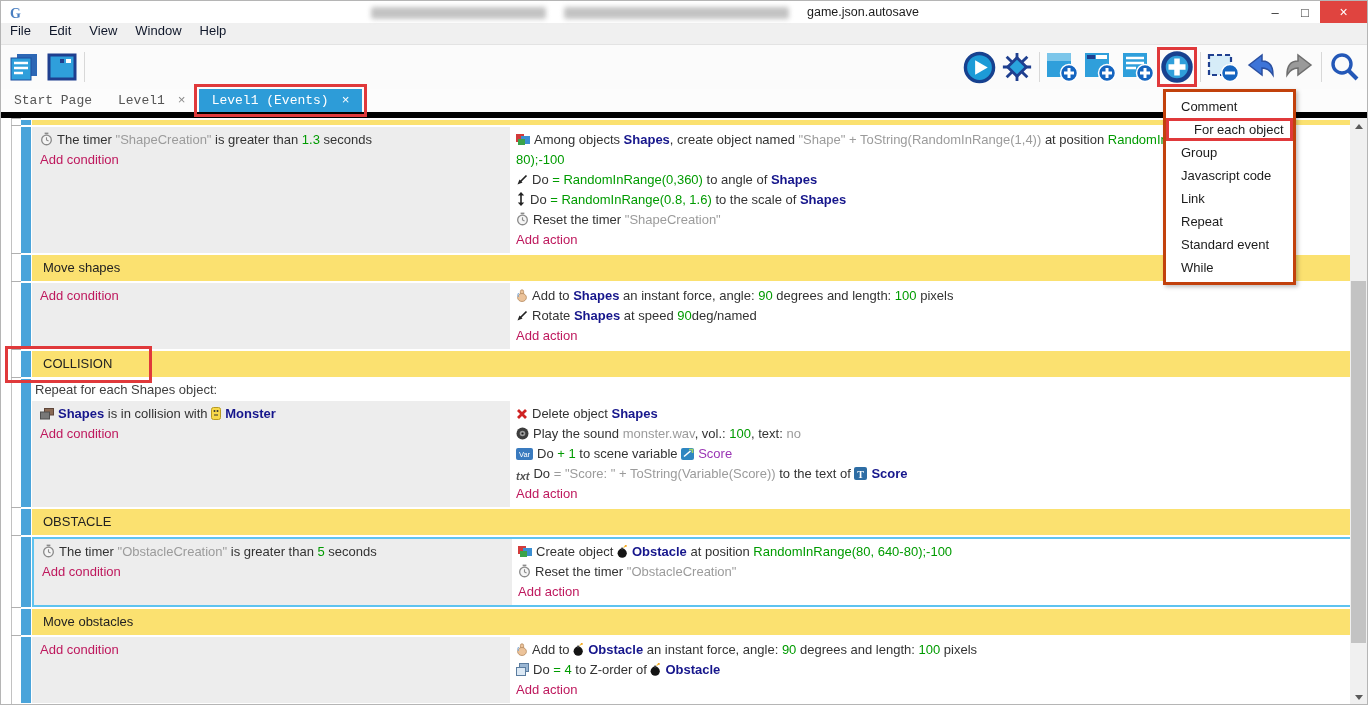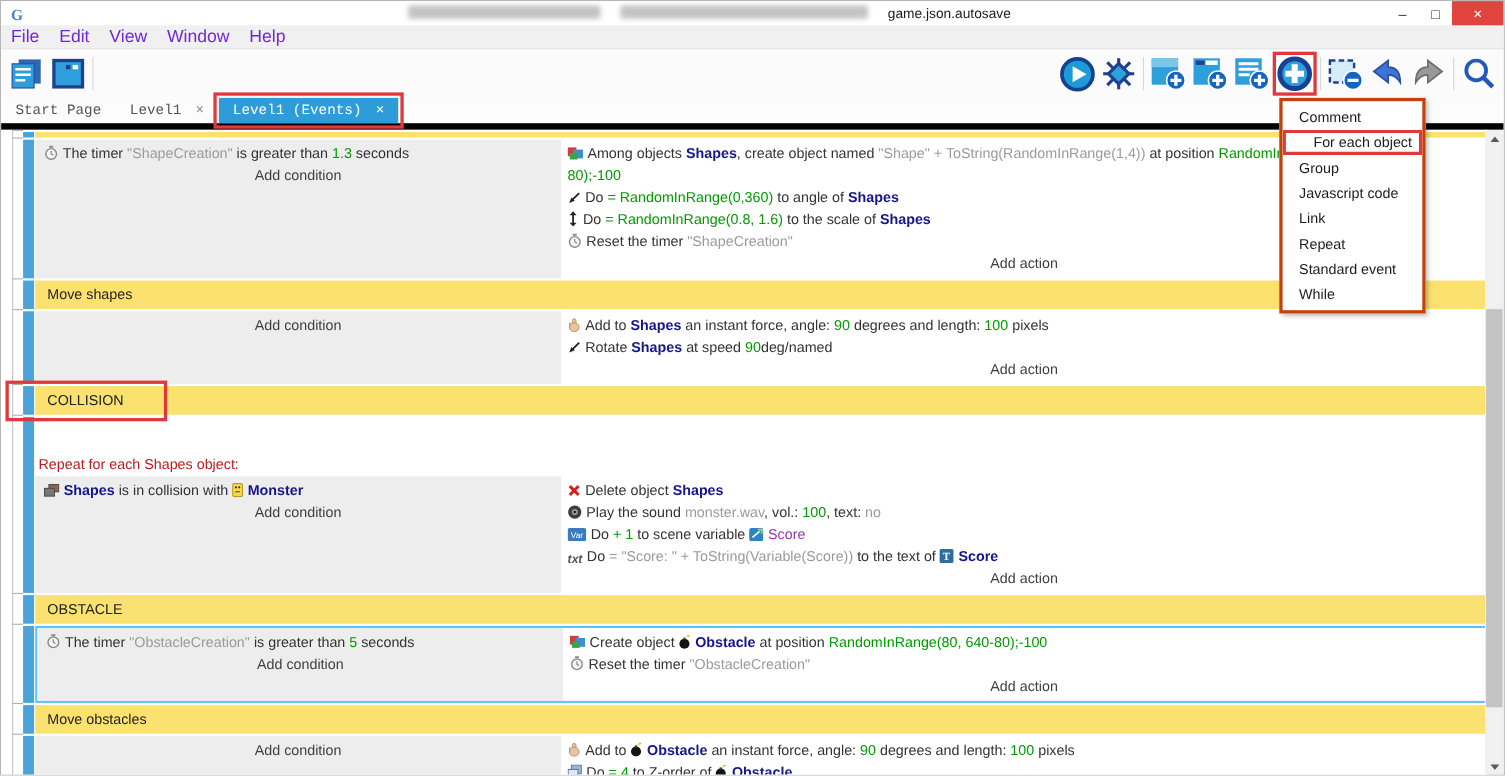--- a/index.html
+++ b/index.html
@@ -5,31 +5,31 @@
   * { box-sizing: border-box; }
   html,body { margin:0; padding:0; }
   body {
     width:1368px; height:705px; position:relative; overflow:hidden;
     background:#fff; font-family:"Liberation Sans", sans-serif; color:#333;
     border:1px solid #b5b5b5;
   }
   
   .titlebar { height:22px; background:#ffffff; display:flex; align-items:center; }
   .logo { margin:0 6px 0 8px; display:inline-flex; }
-  .title-center { flex:1; display:flex; align-items:flex-start; justify-content:center; gap:18px; }
+  .title-center { flex:1; display:flex; align-items:flex-end; justify-content:center; gap:18px; }
   .blur { background:#c3c3c3; height:12px; border-radius:2px; filter:blur(2.5px); }
   .b1 { width:175px; } .b2 { width:225px; }
   .title-text { font-size:12.5px; color:#1b1b1b; }
   .win-controls { display:flex; height:22px; }
   .win-btn { width:30px; height:22px; display:flex; align-items:center; justify-content:center;
              font-size:13px; color:#333; cursor:default; }
   .win-close { width:47px; background:#e0443f; color:#fff; font-size:14px; }
   
   .menubar { height:22px; background:#f0f0f0; border-bottom:1px solid #e3e3e3;
-             display:flex; align-items:center; font-size:16px; color:#6d28d9; }
+             display:flex; align-items:flex-start; font-size:13px; color:#0f172a; }
   .menubar span { padding:0 9px; }
   
   .toolbar { height:44px; background:#fbfbfb; display:flex; align-items:center; padding:0 4px; }
   .tb-right { margin-left:auto; display:flex; align-items:center; }
   .tool { width:38px; height:38px; display:flex; align-items:center; justify-content:center; }
   .tsep { width:1px; height:30px; background:#d8d8d8; margin:0 3px; }
   .tool-annot { border:3px solid #e0393b; padding:0px; line-height:0; display:flex; align-items:center; justify-content:center; width:40px; height:40px; }
   
   .tabbar { height:29px; background:#fcfcfc; border-bottom:6px solid #000000;
             display:flex; align-items:stretch; font-size:13px; color:#555;font-family:Liberation Mono, monospace; }
@@ -41,26 +41,26 @@
   .sheet { position:absolute; left:0; top:117px; width:1351px; height:588px; background:#fff; overflow:hidden; }
   .rail { position:absolute; left:10px; top:0; bottom:0; width:1px; background:#c2c2c2; }
   .events { position:absolute; left:20px; top:2px; width:1331px; }
   .erow { display:flex; margin-bottom:2px; position:relative; }
   .tick { position:absolute; left:-10px; top:-2px; width:10px; height:1px; background:#b0b0b0; }
   .bluebar { width:10px; background:#4aa4da; flex:none; margin-right:1px; }
   .strip { flex:1; background:#fbe170; height:5px; }
   .comment { flex:1; background:#fbe170; padding:5px 8px 6px 11px; font-size:13px; color:#222; }
   .evbox { flex:1; display:flex; flex-direction:column; background:#fff; }
   .evbox.selected { border:2px solid #5ec3ef; }
-  .evheader { padding:1px 4px 1px 3px; font-size:13px; color:#b91c1c; background:#fff; height:22px; line-height:20px;margin-top:32px; }
+  .evheader { padding:1px 4px 1px 3px; font-size:13px; color:#404040; background:#fff; height:22px; line-height:20px; }
   .cols { display:flex; flex:1; }
   .condcol { width:478px; flex:none; background:#ededed; padding:3px 8px; font-size:13px; line-height:20px; }
   .actcol { flex:1; background:#fff; padding:3px 6px; font-size:13px; line-height:20px; }
   .row { min-height:20px; }
-  .addlink { color:#404040;text-align:center; }
+  .addlink { color:#be185d; }
   .seg-plain { color:#333; }
   .seg-expr { color:#009b00; }
   .seg-str { color:#9b9b9b; }
   .seg-obj { color:#16168c; font-weight:bold; }
   .seg-var { color:#9a35b4; }
   .ricon { display:inline-block; vertical-align:-2px; margin-right:4px; line-height:0; }
   .txtglyph { font-style:italic; font-size:11px; color:#555; font-weight:bold;text-align:center; }
   .collision-annot { position:absolute; left:-16px; top:-5px; width:147px; height:37px;
                      border:3px solid #e0393b; pointer-events:none; z-index:5; }
   

